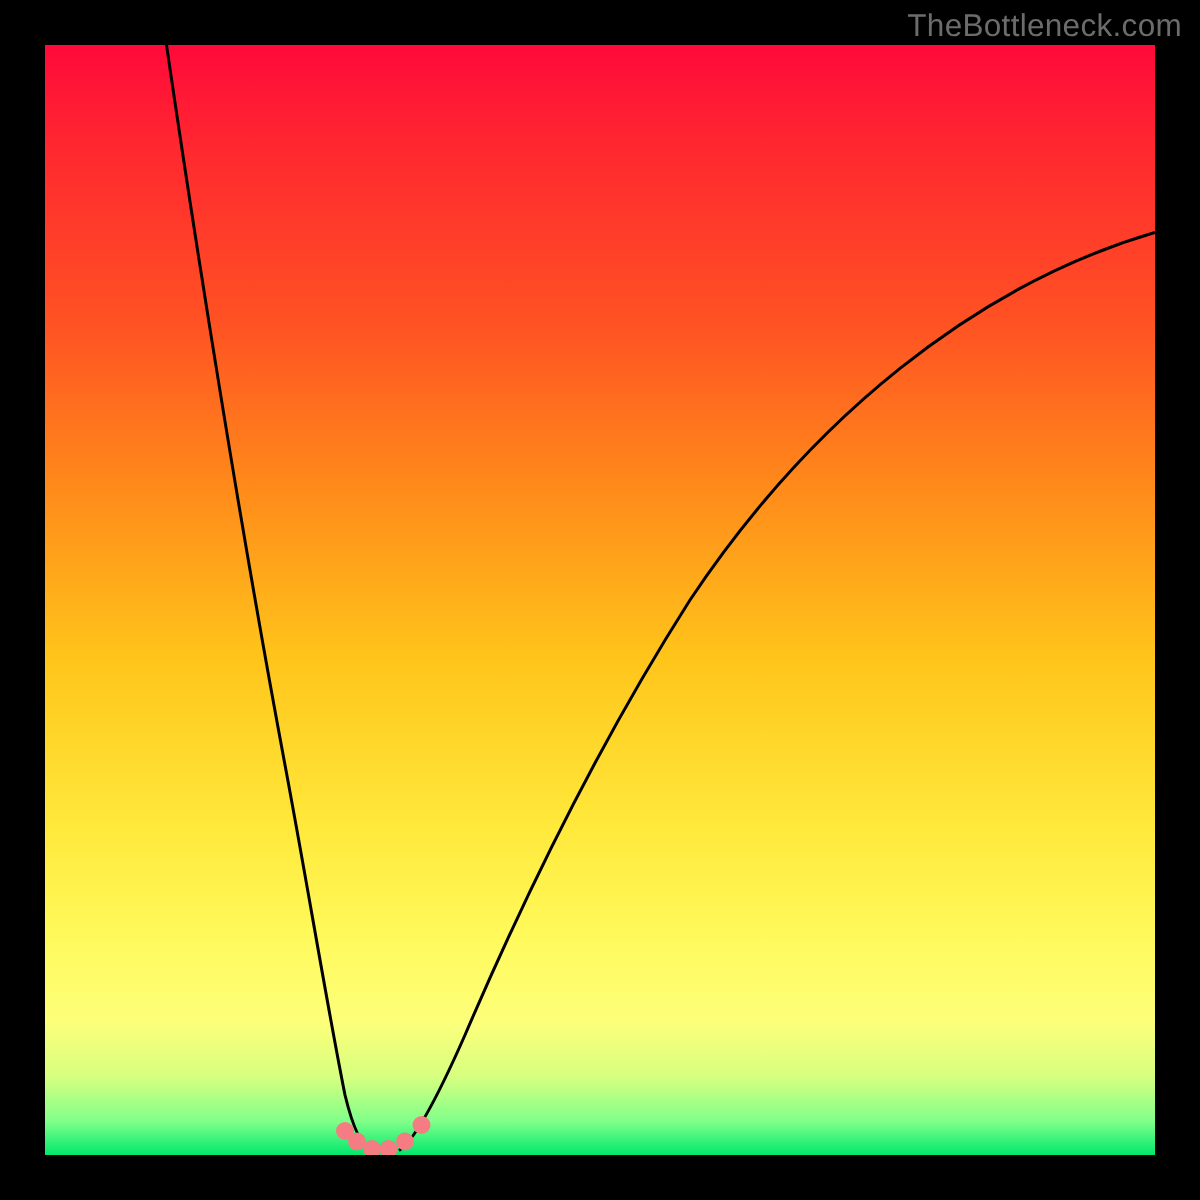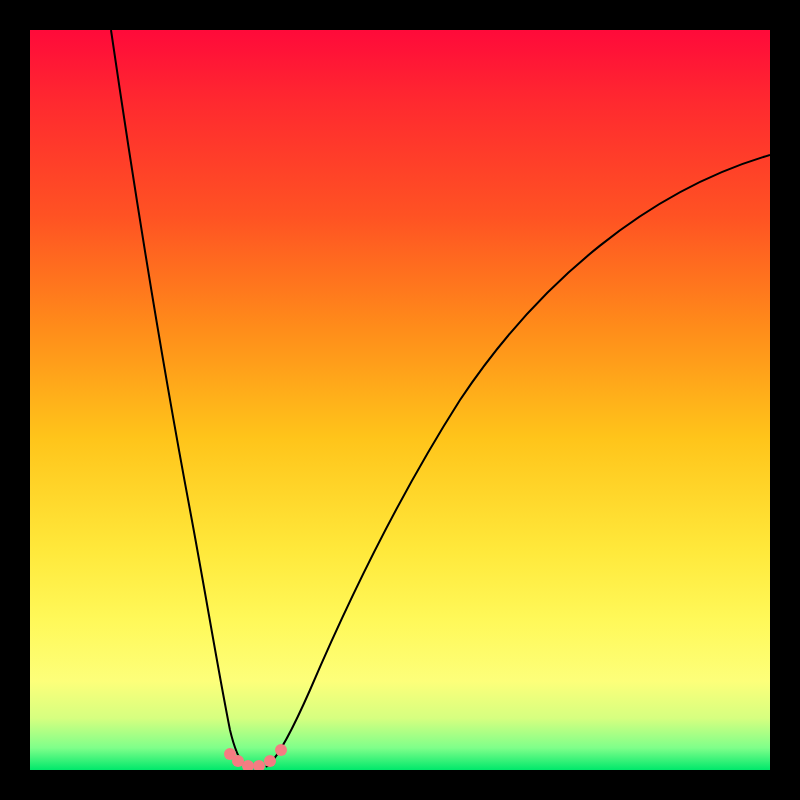--- a/index.html
+++ b/index.html
@@ -55,20 +55,21 @@
   }
   .marker {
     fill: #f57c82;
     stroke: none;
   }
 </style>
 </head>
 <body>
 
 <div class="frame">
+  <div class="watermark">TheBottleneck.com</div>
 
   <div class="plot-area">
     <svg class="curve" viewBox="0 0 740 740" preserveAspectRatio="none">
       <path d="M 81 0
                C 100 130, 130 320, 160 480
                C 175 560, 188 640, 200 700
                C 206 725, 212 735, 218 737" fill="none" stroke="#000" stroke-width="2"></path>
       <path d="M 236 737
                C 244 732, 258 710, 280 660
                C 310 590, 360 480, 430 370

